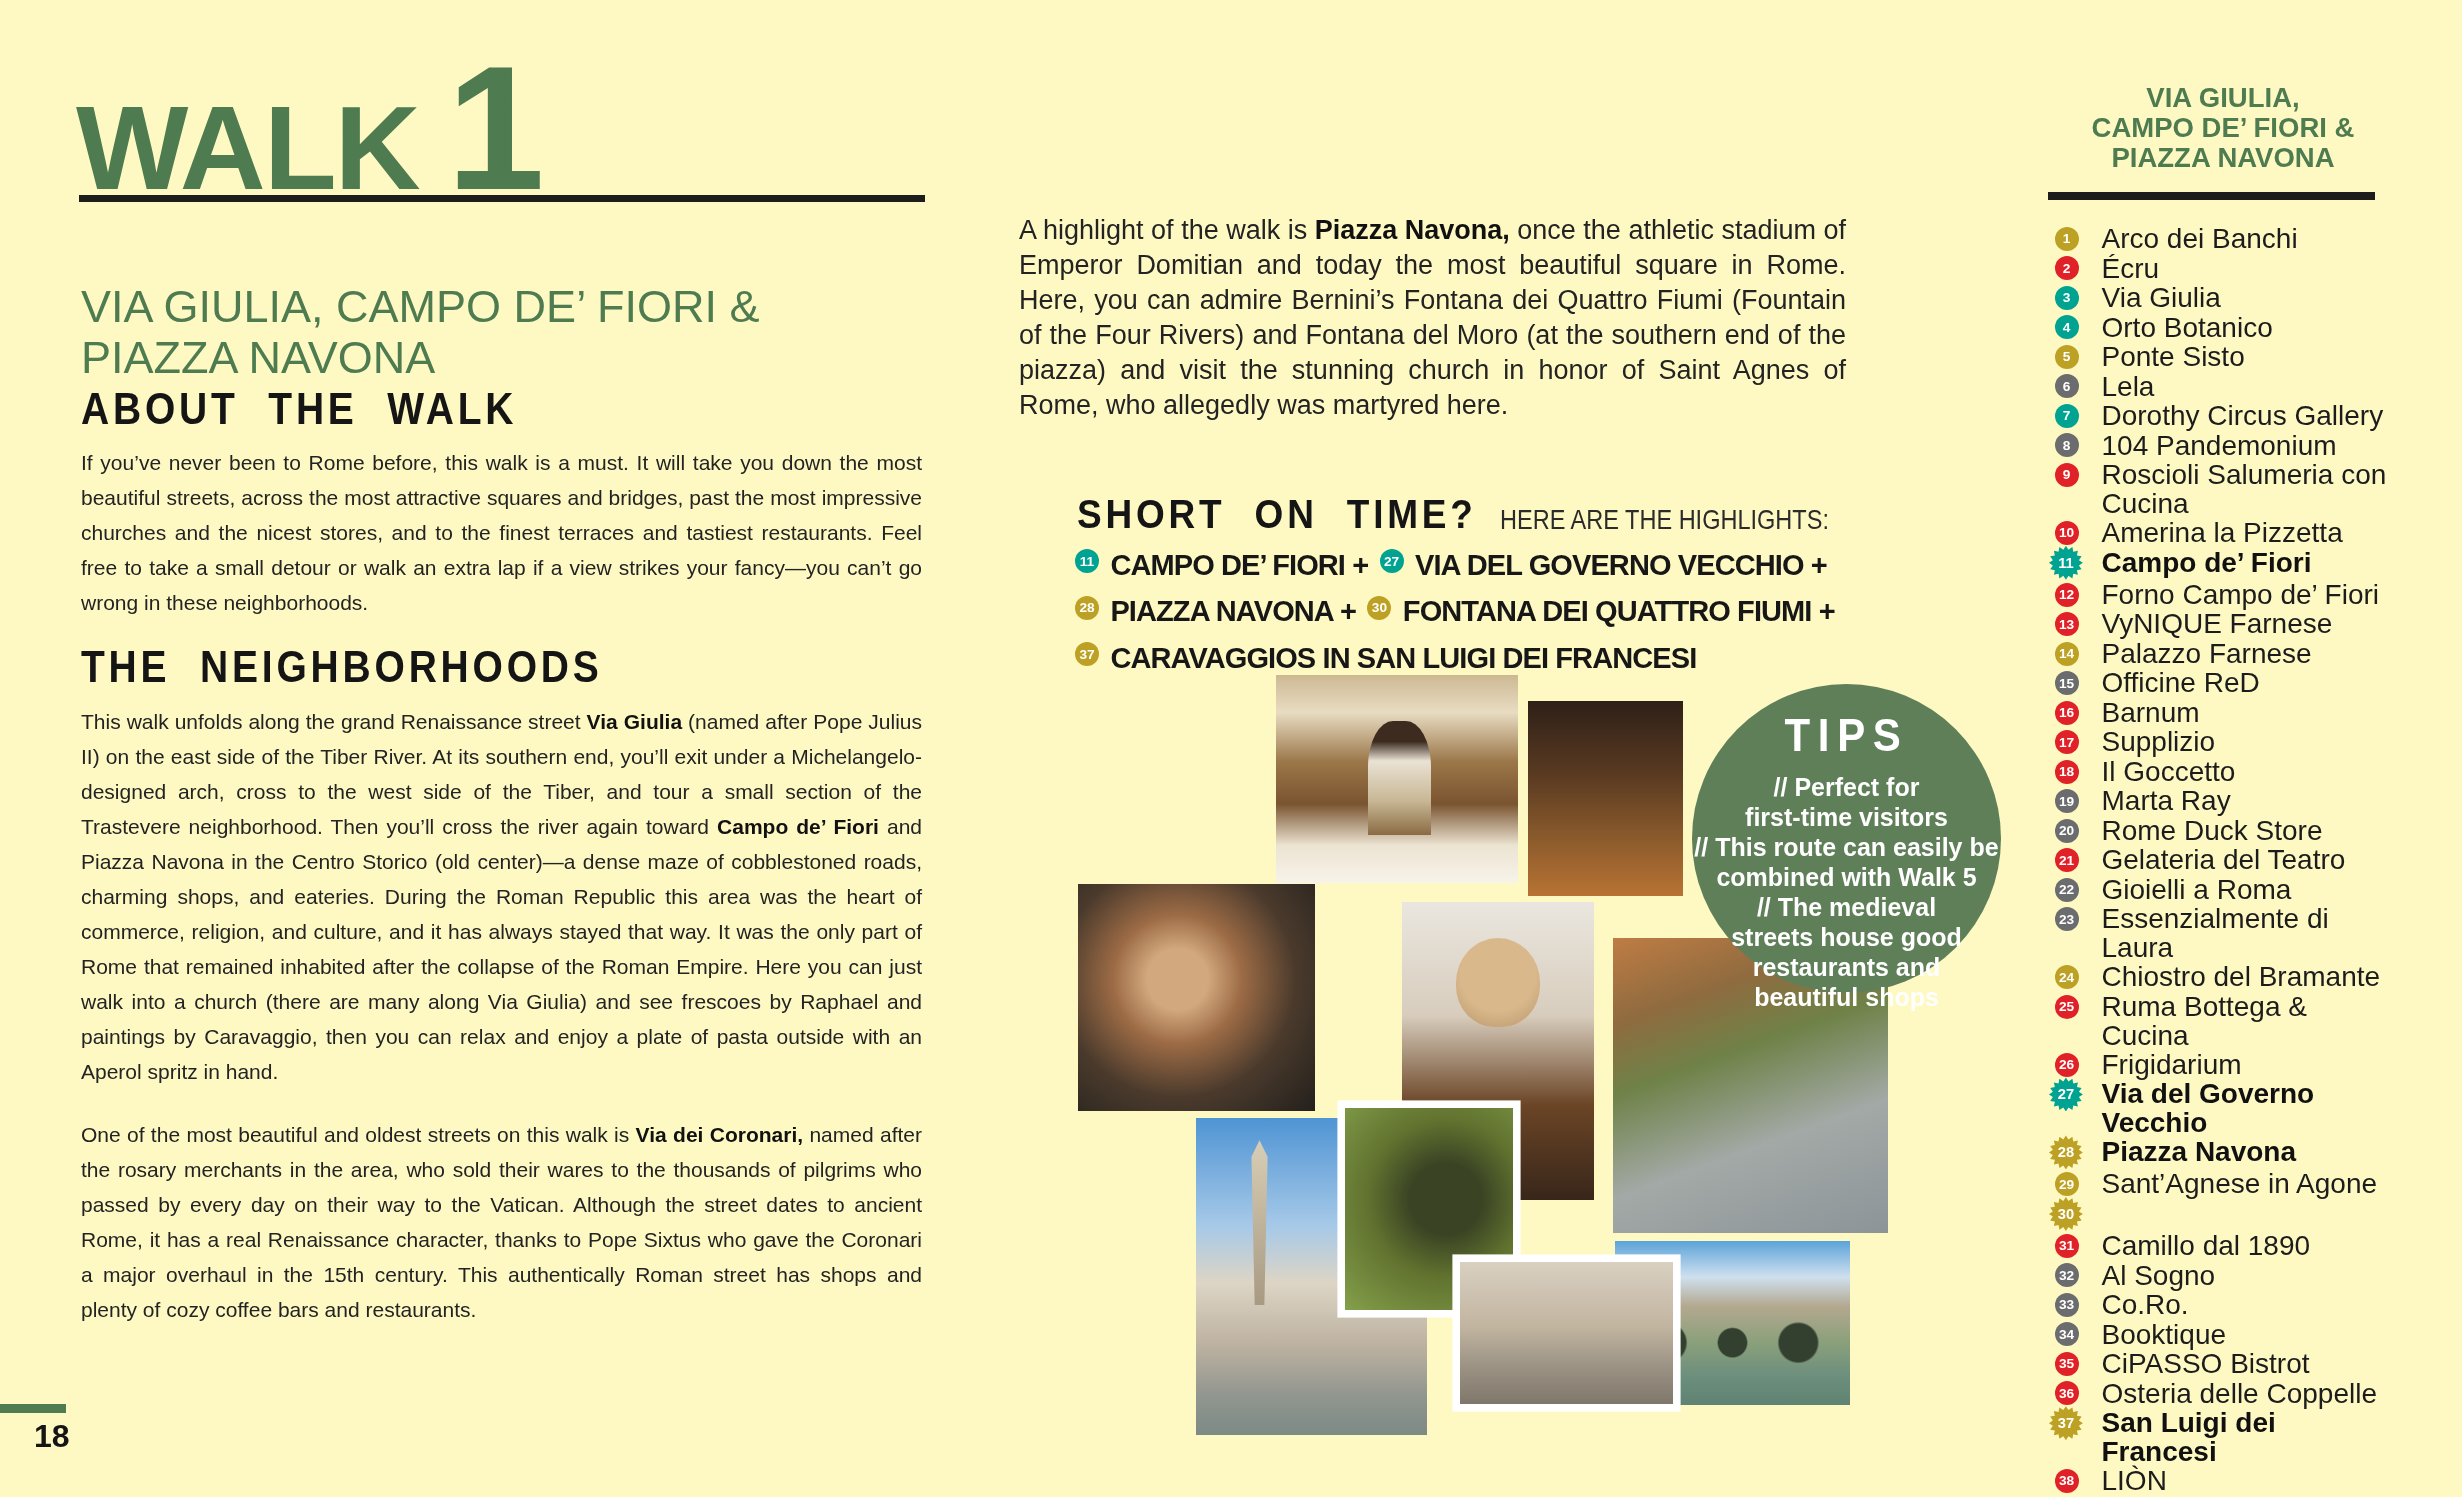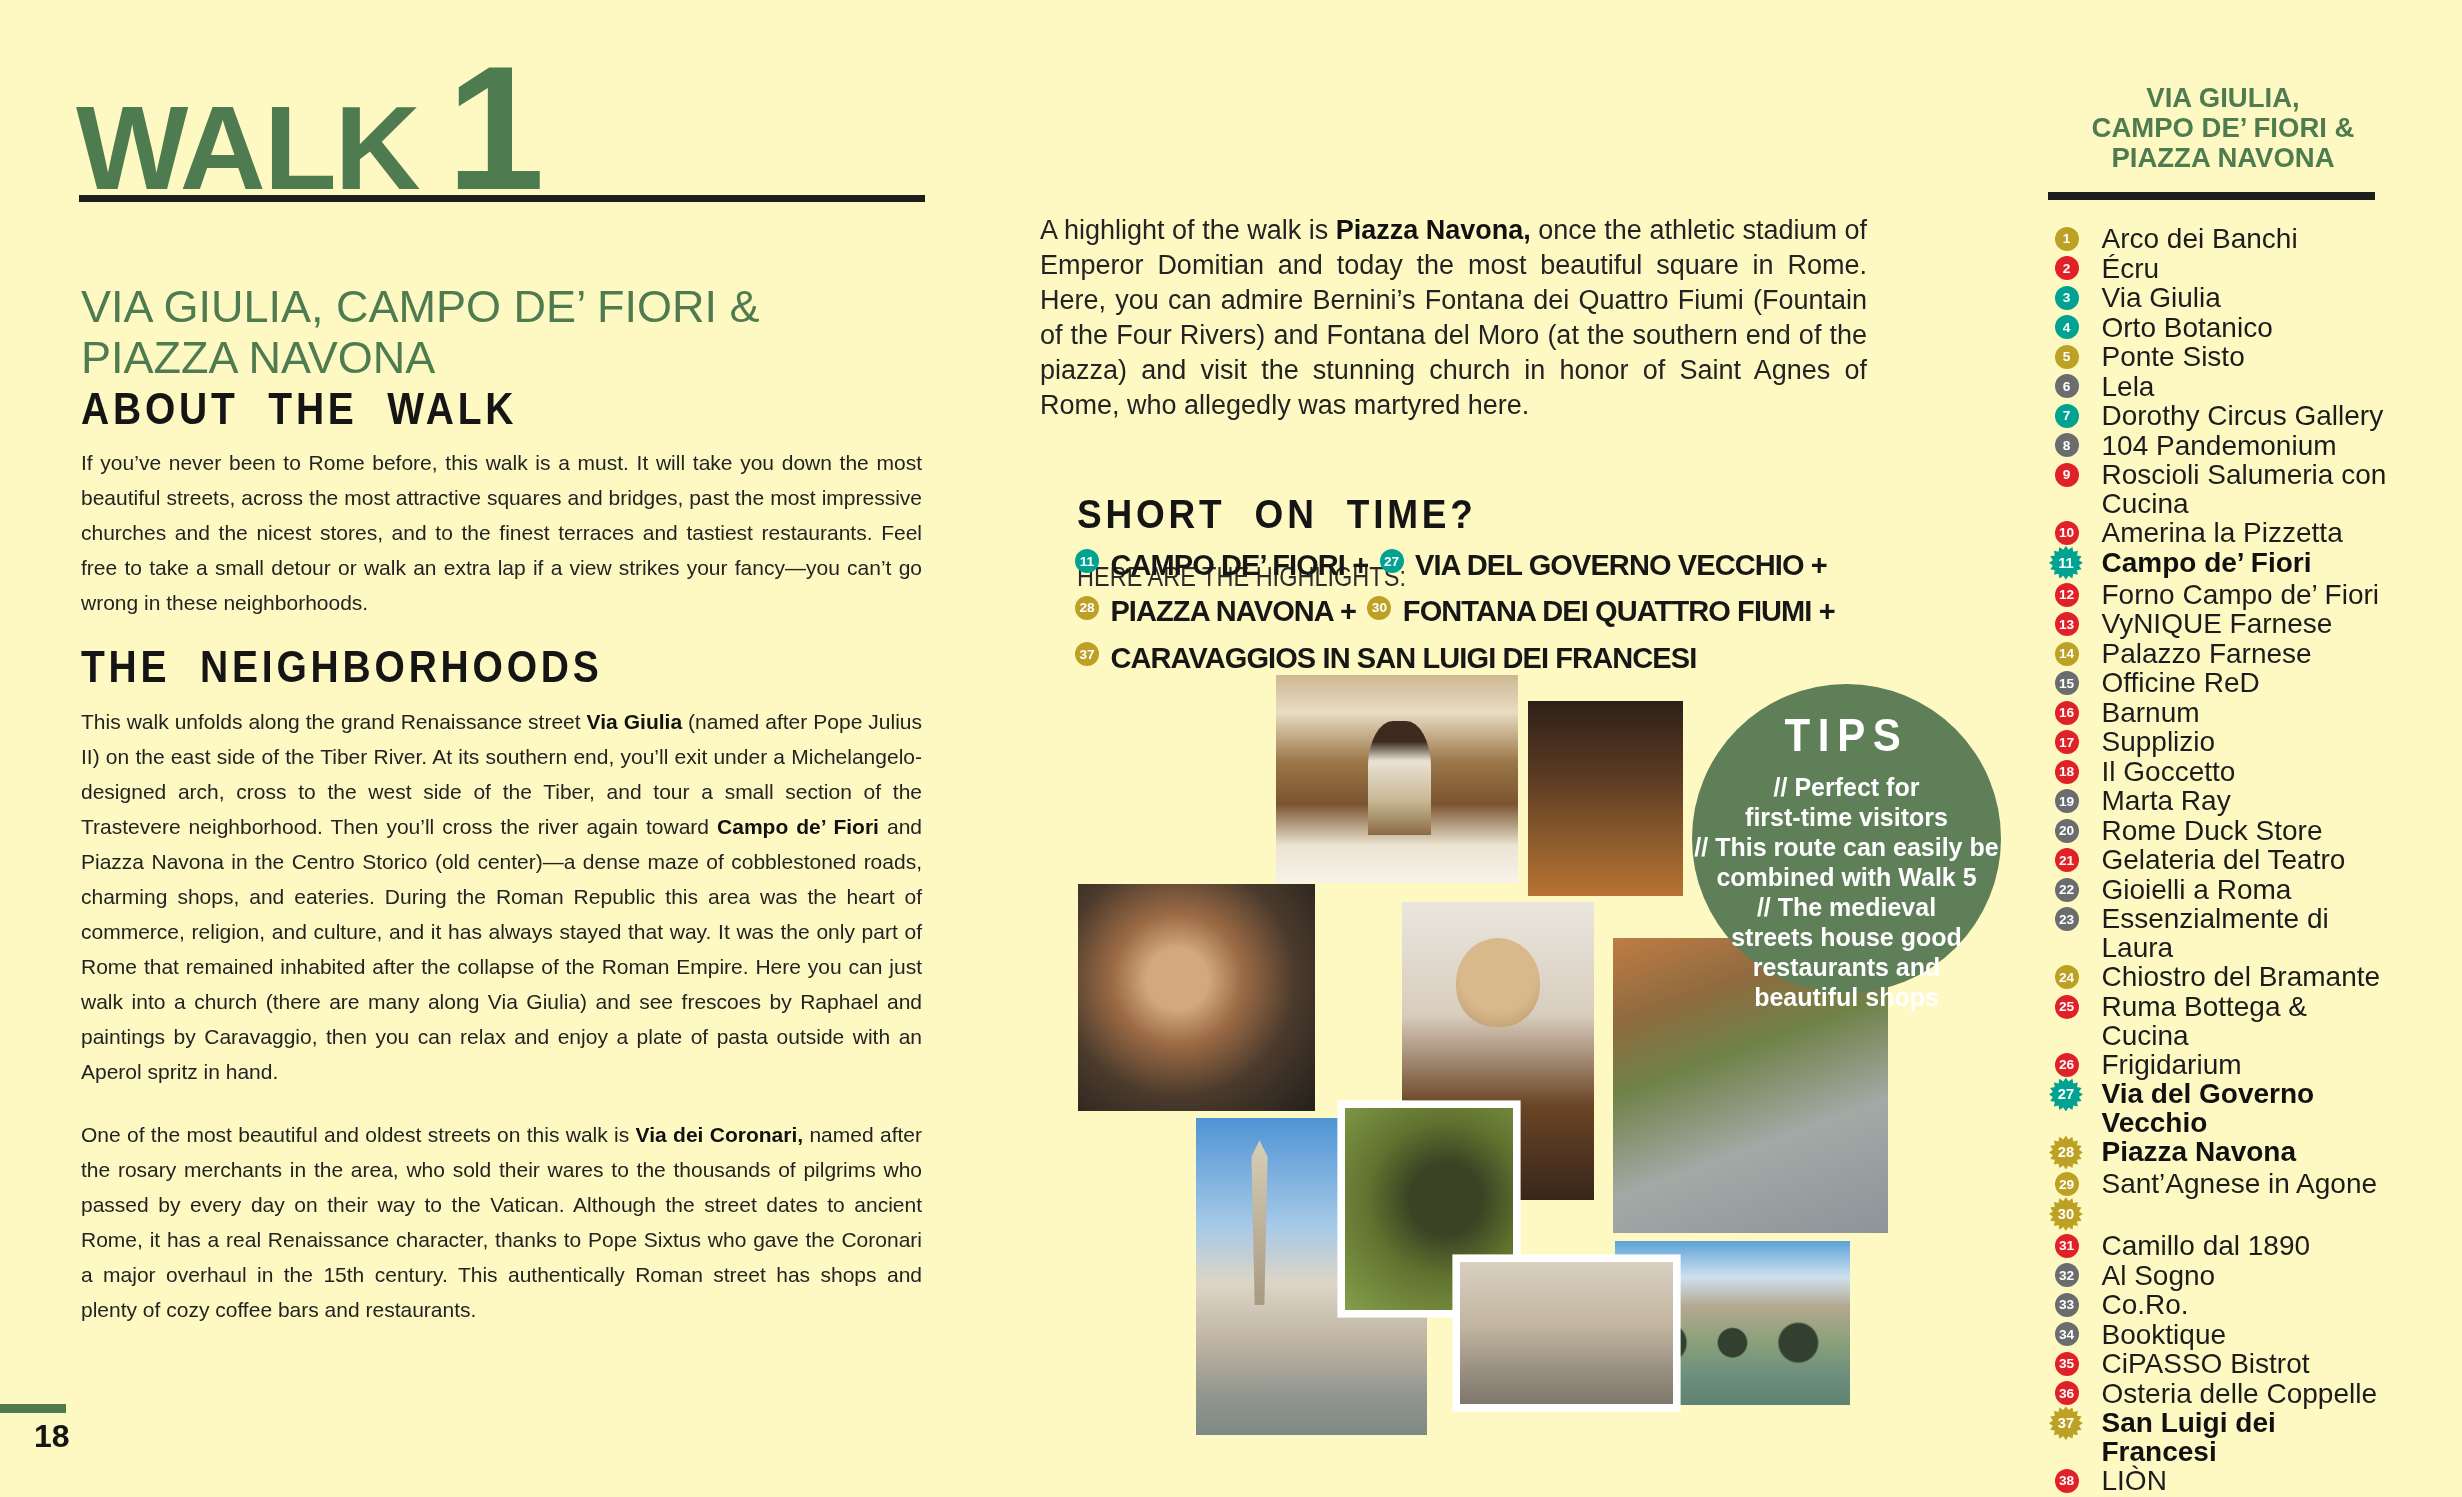--- a/index.html
+++ b/index.html
@@ -16,23 +16,23 @@
   .grunge{font-family:"Liberation Sans",sans-serif;font-weight:700;color:#151515;
           letter-spacing:3.8px;word-spacing:15px;display:inline-block;
           transform:scaleY(1.12);transform-origin:left bottom;}
   .sec-heading{font-size:39px;margin:0 0 11.4px 0;}
   .left-col .sec-heading{display:block;}
   .body-p{font-size:21px;line-height:35px;margin:0 0 28px 0;text-align:justify;color:#232323;}
   .body-p b{font-weight:700;color:#111;}
   .neigh-gap{margin-top:5.7px;}
 
   
-  .mid-intro{position:absolute;left:1040px;top:186px;width:827px;font-size:27px;line-height:35px;text-align:justify;color:#232323;}
+  .mid-intro{position:absolute;left:1019px;top:186px;width:827px;font-size:27px;line-height:35px;text-align:justify;color:#232323;}
   .mid-intro b{font-weight:700;color:#111;}
-  .short-row{position:absolute;left:1077px;top:496px;display:flex;align-items:baseline;gap:23px;white-space:nowrap;flex-direction:column;}
+  .short-row{position:absolute;left:1077px;top:496px;display:flex;align-items:baseline;gap:23px;white-space:nowrap;}
   .short-heading{font-size:37px;}
   .short-sub{font-size:28px;color:#2b2b2b;letter-spacing:0;display:inline-block;transform:scaleX(.84);transform-origin:left center;}
   .highlights{position:absolute;left:1075px;top:542px;}
   .hl-row{display:flex;align-items:center;gap:11.4px;margin-bottom:8.5px;height:38px;}
   .hl-label{font-size:29px;font-weight:700;letter-spacing:-0.9px;color:#171717;white-space:nowrap;margin-top:8px;}
 
   
   .badge{display:flex;align-items:center;justify-content:center;color:#fff;font-weight:700;
          width:24px;height:24px;border-radius:50%;font-size:13.7px;flex:0 0 auto;}
   .badge.star{width:34px;height:34px;border-radius:0;font-size:14.7px;

